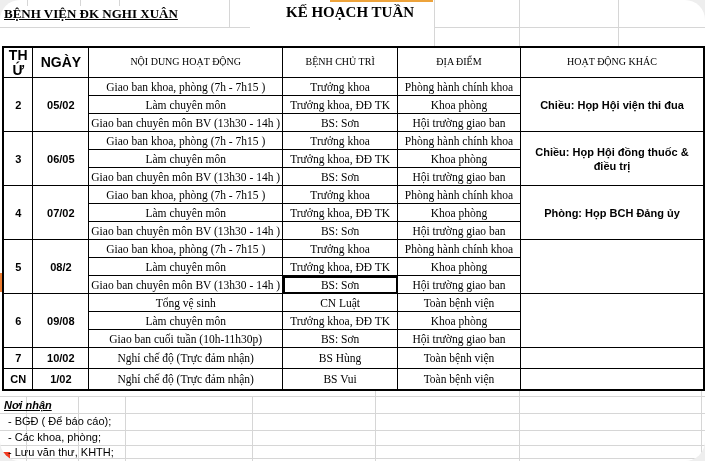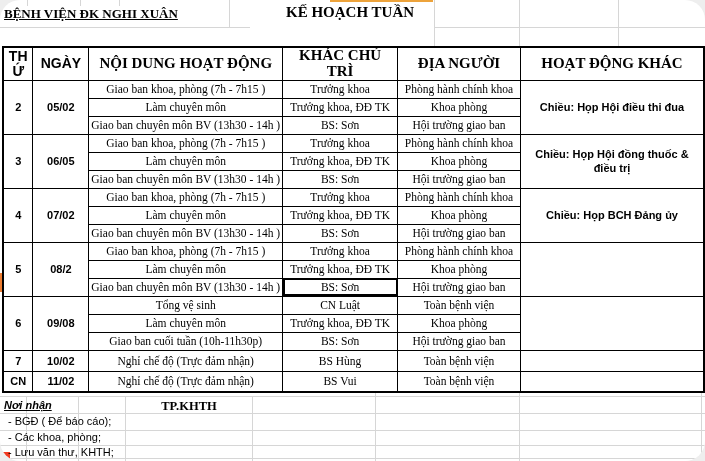--- a/index.html
+++ b/index.html
@@ -39,21 +39,21 @@
   table.sched col.w-nd   { width:192px; }
   table.sched col.w-ct   { width:115px; }
   table.sched col.w-dd   { width:123px; }
   table.sched col.w-hk   { width:185px; }
 
   table.sched th {
     border:1px solid #000; text-align:center; vertical-align:middle;
     height:25px; padding:0 1px; line-height:1.05;
   }
   th.h-sans { font-family:"Liberation Sans", sans-serif; font-weight:bold; font-size:14px; }
-  th.h-serif { font-family:"Liberation Serif", serif; font-weight:bold; font-size:15px; }
+  th.h-serif { font-family:"Liberation Serif", serif; font-weight:normal; font-size:10px; }
   .thu-wrap { width:20px; margin:0 auto; word-break:break-all; }
 
   table.sched td {
     border-left:1px solid #000; border-right:1px solid #000;
     border-top:none; border-bottom:1px solid #000;
     text-align:center; vertical-align:middle; padding:0 2px; overflow:visible;
   }
   tr.sub  { height:18px; }
   tr.single { height:21px; }
   td.c-thu, td.c-ngay { font-weight:bold; font-size:11px; font-family:"Liberation Sans", sans-serif; }
@@ -129,34 +129,34 @@
         <col class="w-dd">
         <col class="w-hk">
     </colgroup>
     <thead>
       <tr>
         <th class="h-sans">
             <div class="thu-wrap">THỨ</div>
           </th>
         <th class="h-sans">NGÀY</th>
         <th class="h-serif">NỘI DUNG HOẠT ĐỘNG</th>
-        <th class="h-serif">KHÁC CHỦ TRÌ</th>
-        <th class="h-serif">ĐỊA NGƯỜI</th>
+        <th class="h-serif">BỆNH CHỦ TRÌ</th>
+        <th class="h-serif">ĐỊA ĐIỂM</th>
         <th class="h-serif">HOẠT ĐỘNG KHÁC</th>
       </tr>
     </thead>
     <tbody>
 
       <tr class="sub">
         <td class="c-thu" rowspan="3">2</td>
         <td class="c-ngay" rowspan="3">05/02</td>
         <td class="c-body dash">Giao ban khoa, phòng (7h - 7h15 )</td>
         <td class="c-body dash">Trưởng khoa</td>
         <td class="c-body dash">Phòng hành chính khoa</td>
-        <td class="c-khac" rowspan="3">Chiều: Họp Hội điều thi đua</td>
+        <td class="c-khac" rowspan="3">Chiều: Họp Hội viện thi đua</td>
       </tr>
       <tr class="sub">
         <td class="c-body dash">Làm chuyên môn</td>
         <td class="c-body dash">Trưởng khoa, ĐĐ TK</td>
         <td class="c-body dash">Khoa phòng</td>
       </tr>
       <tr class="sub">
         <td class="c-body">Giao ban chuyên môn BV (13h30 - 14h )</td>
         <td class="c-body">BS: Sơn</td>
         <td class="c-body">Hội trường giao ban</td>
@@ -180,21 +180,21 @@
         <td class="c-body">BS: Sơn</td>
         <td class="c-body">Hội trường giao ban</td>
       </tr>
 
       <tr class="sub">
         <td class="c-thu" rowspan="3">4</td>
         <td class="c-ngay" rowspan="3">07/02</td>
         <td class="c-body dash">Giao ban khoa, phòng (7h - 7h15 )</td>
         <td class="c-body dash">Trưởng khoa</td>
         <td class="c-body dash">Phòng hành chính khoa</td>
-        <td class="c-khac" rowspan="3">Chiều: Họp BCH Đảng ủy</td>
+        <td class="c-khac" rowspan="3">Phòng: Họp BCH Đảng ủy</td>
       </tr>
       <tr class="sub">
         <td class="c-body dash">Làm chuyên môn</td>
         <td class="c-body dash">Trưởng khoa, ĐĐ TK</td>
         <td class="c-body dash">Khoa phòng</td>
       </tr>
       <tr class="sub">
         <td class="c-body">Giao ban chuyên môn BV  (13h30 - 14h )</td>
         <td class="c-body">BS: Sơn</td>
         <td class="c-body">Hội trường giao ban</td>
@@ -242,28 +242,27 @@
         <td class="c-thu">7</td>
         <td class="c-ngay">10/02</td>
         <td class="c-body">Nghỉ chế độ (Trực đảm nhận)</td>
         <td class="c-body">BS Hùng</td>
         <td class="c-body">Toàn bệnh viện</td>
         <td class="c-khac"></td>
       </tr>
 
       <tr class="single">
         <td class="c-thu">CN</td>
-        <td class="c-ngay">11/02</td>
+        <td class="c-ngay">1/02</td>
         <td class="c-body">Nghỉ chế độ (Trực đảm nhận)</td>
         <td class="c-body">BS Vui</td>
         <td class="c-body">Toàn bệnh viện</td>
         <td class="c-khac"></td>
       </tr>
     </tbody>
   </table>
 
   <div class="noi-nhan">Nơi nhận</div>
-  <div class="tp-khth">TP.KHTH</div>
   <div class="f-line l1">- BGĐ ( Để báo cáo);</div>
   <div class="f-line l2">- Các khoa, phòng;</div>
   <div class="f-line l3">- Lưu văn thư, KHTH;</div>
 
 </div>
 
 </body></html>

